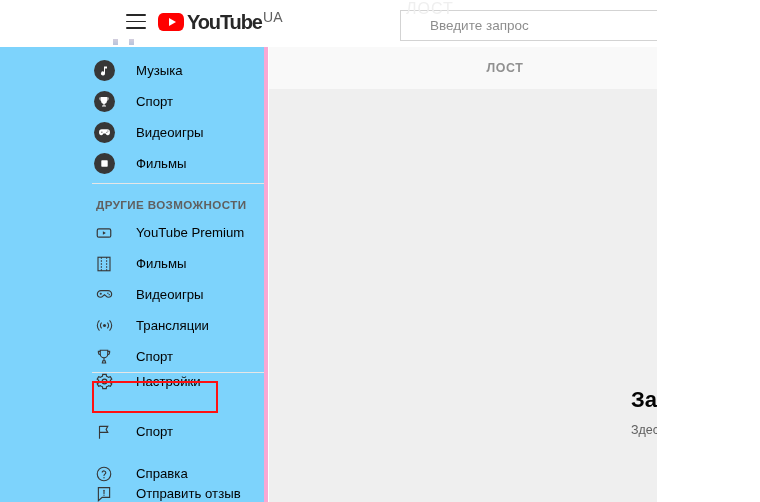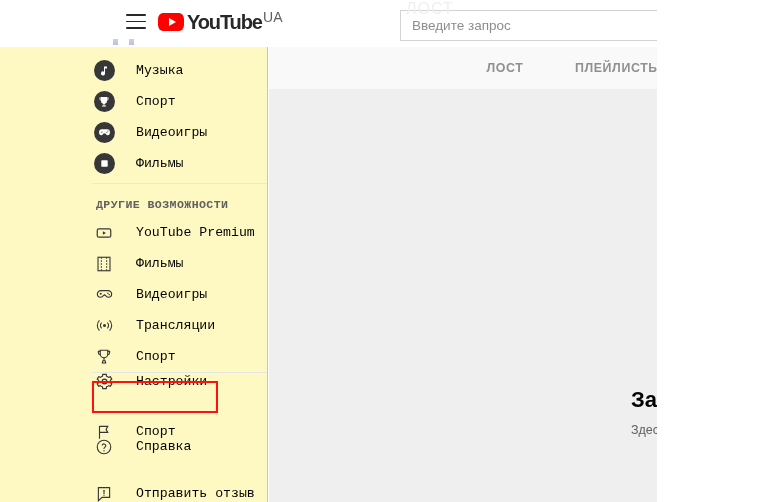--- a/index.html
+++ b/index.html
@@ -110,21 +110,21 @@
     position: absolute;
     left: 400px; top: 10px;
     width: 300px;
     height: 31px;
     box-sizing: border-box;
     border: 1px solid #d3d3d3;
     background: #ffffff;
     color: #909090;
     font-size: 13.5px;
     font-family: "Liberation Sans", sans-serif;
-    padding: 0 11px;
+    padding: 0 29px;
     outline: none;
     border-radius: 0;
   }
   #search-box::placeholder { color: #8d8d8d; opacity: 1; }
 
   
   #ghost-text {
     position: absolute;
     left: 406px; top: 0px;
     font-size: 16px;
@@ -133,26 +133,25 @@
     letter-spacing: 1px;
     z-index: 5;
   }
 
   
   #sidebar {
     position: absolute;
     left: 0; top: 47px;
     width: 268px;
     height: 455px;
-    background: #fef9c3;
-    border-right: 1px solid #f9a8d4;
+    background: #7dd3fc;
+    border-right: 4px solid #f9a8d4;
     box-sizing: border-box;
     z-index: 4;
     overflow: hidden;
-    font-family: Liberation Mono, monospace;
   }
 
   .nav-row {
     position: absolute;
     left: 92px;
     width: 176px;
     height: 31px;
     display: flex;
     align-items: center;
     cursor: pointer;
@@ -426,21 +425,21 @@
 
     <div class="nav-row" style="top:369px;">
       <span class="ico">
         <svg width="18" height="18" viewBox="0 0 24 24" fill="none" stroke="#373737" stroke-width="1.5">
           <path d="M6 21V4M6 4.5h11l-2.2 4 2.2 4H6"></path>
         </svg>
       </span>
       <span class="lbl">Спорт</span>
     </div>
 
-    <div class="nav-row" style="top:384px;">
+    <div class="nav-row" style="top:411px;">
       <span class="ico">
         <svg width="18" height="18" viewBox="0 0 24 24" fill="none" stroke="#373737" stroke-width="1.5">
           <circle cx="12" cy="12" r="9"></circle>
           <path d="M9.6 9.4a2.5 2.5 0 014.8.9c0 1.7-2.4 2.1-2.4 3.7" stroke-linecap="round"></path>
           <circle cx="12" cy="17" r="0.9" fill="#373737" stroke="none"></circle>
         </svg>
       </span>
       <span class="lbl">Справка</span>
     </div>
 
@@ -457,23 +456,20 @@
 
     <div id="settings-highlight"></div>
   </div>
 
   <div id="content">
 
     <div id="tabbar">
       <div class="tab" style="left:194px; width:84px;">
         <span>ЛОСТ</span>
       </div>
-      <div class="tab" style="left:290px; width:118px;">
-        <span>ПЛЕЙЛИСТЫ</span>
-      </div>
     </div>
 
     <div id="empty-state">
       <div id="empty-heading">За</div>
       <div id="empty-sub">Здес</div>
     </div>
   </div>
 
 </div>
 

